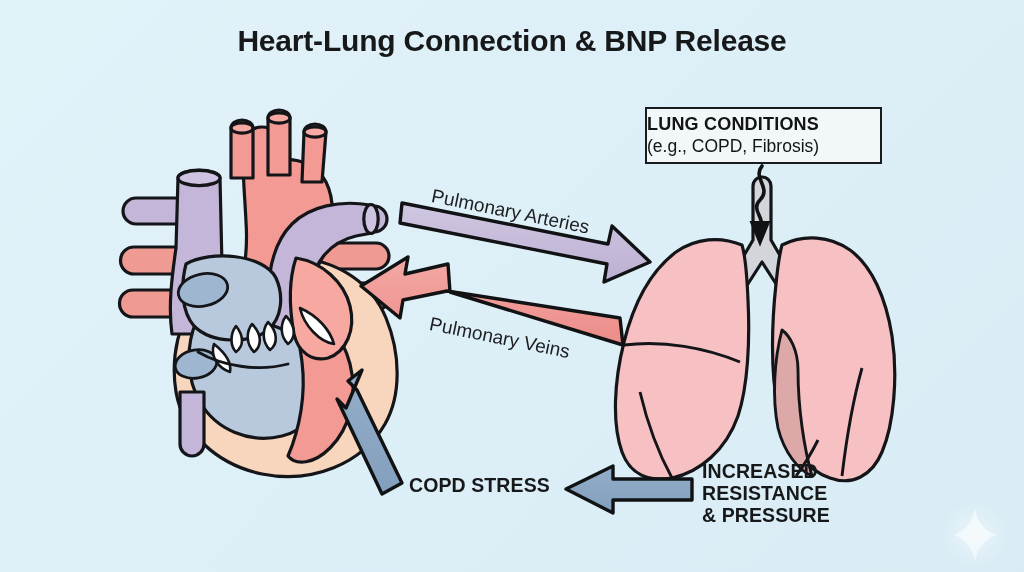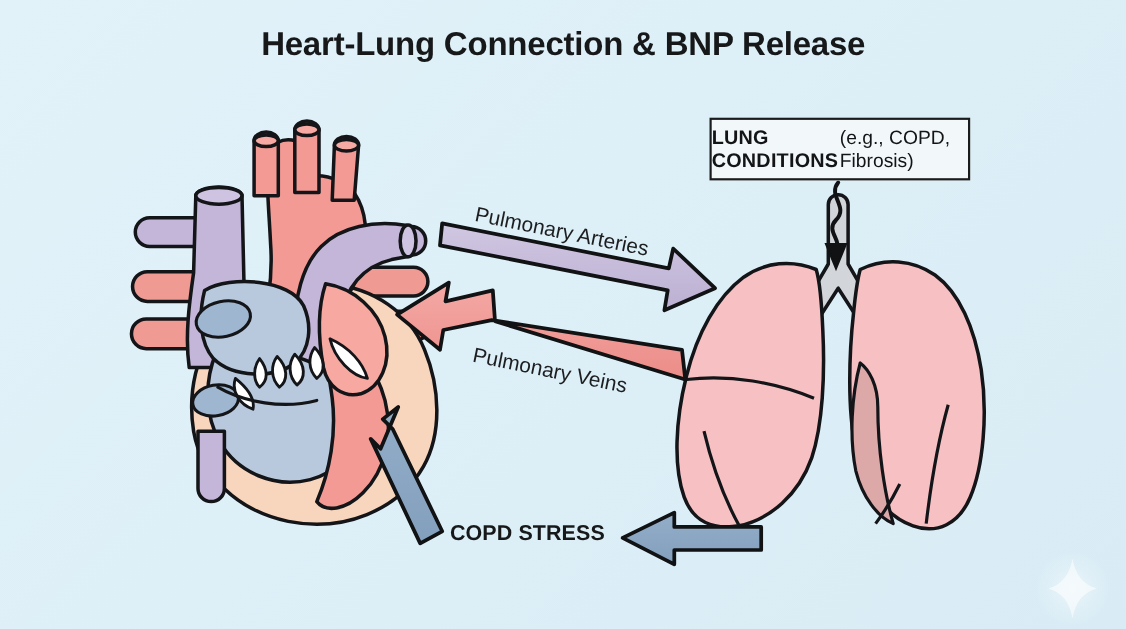--- a/index.html
+++ b/index.html
@@ -71,22 +71,21 @@
   #box-wrap {
     position: absolute;
     left: 645px;
     top: 107px;
     width: 237px;
     height: 57px;
     border: 2.5px solid #1a1b1d;
     background: #f2f7fa;
     box-sizing: border-box;
     display: flex;
-    flex-direction: row;
-    align-items: center;
+    flex-direction: column;
     justify-content: center;
   }
   #box-title {
     font-size: 18px;
     font-weight: bold;
     color: #131416;
     letter-spacing: 0.2px;
   }
   #box-sub {
     font-size: 17.5px;
@@ -324,14 +323,15 @@
     <div id="box-title">LUNG CONDITIONS</div>
     <div id="box-sub">(e.g., COPD, Fibrosis)</div>
   </div>
 
   <div class="txt arrow-label" id="lbl-pa">Pulmonary Arteries</div>
 
   <div class="txt arrow-label" id="lbl-pv">Pulmonary Veins</div>
 
   <div class="txt caps-label" id="lbl-heart-stress"><span>COPD STRESS</span><br></div>
 
+  <div class="txt caps-label" id="lbl-increased"><span>INCREASED</span><br><span>RESISTANCE</span><br><span>&amp; PRESSURE</span></div>
 
 </div>
 
 </body></html>

